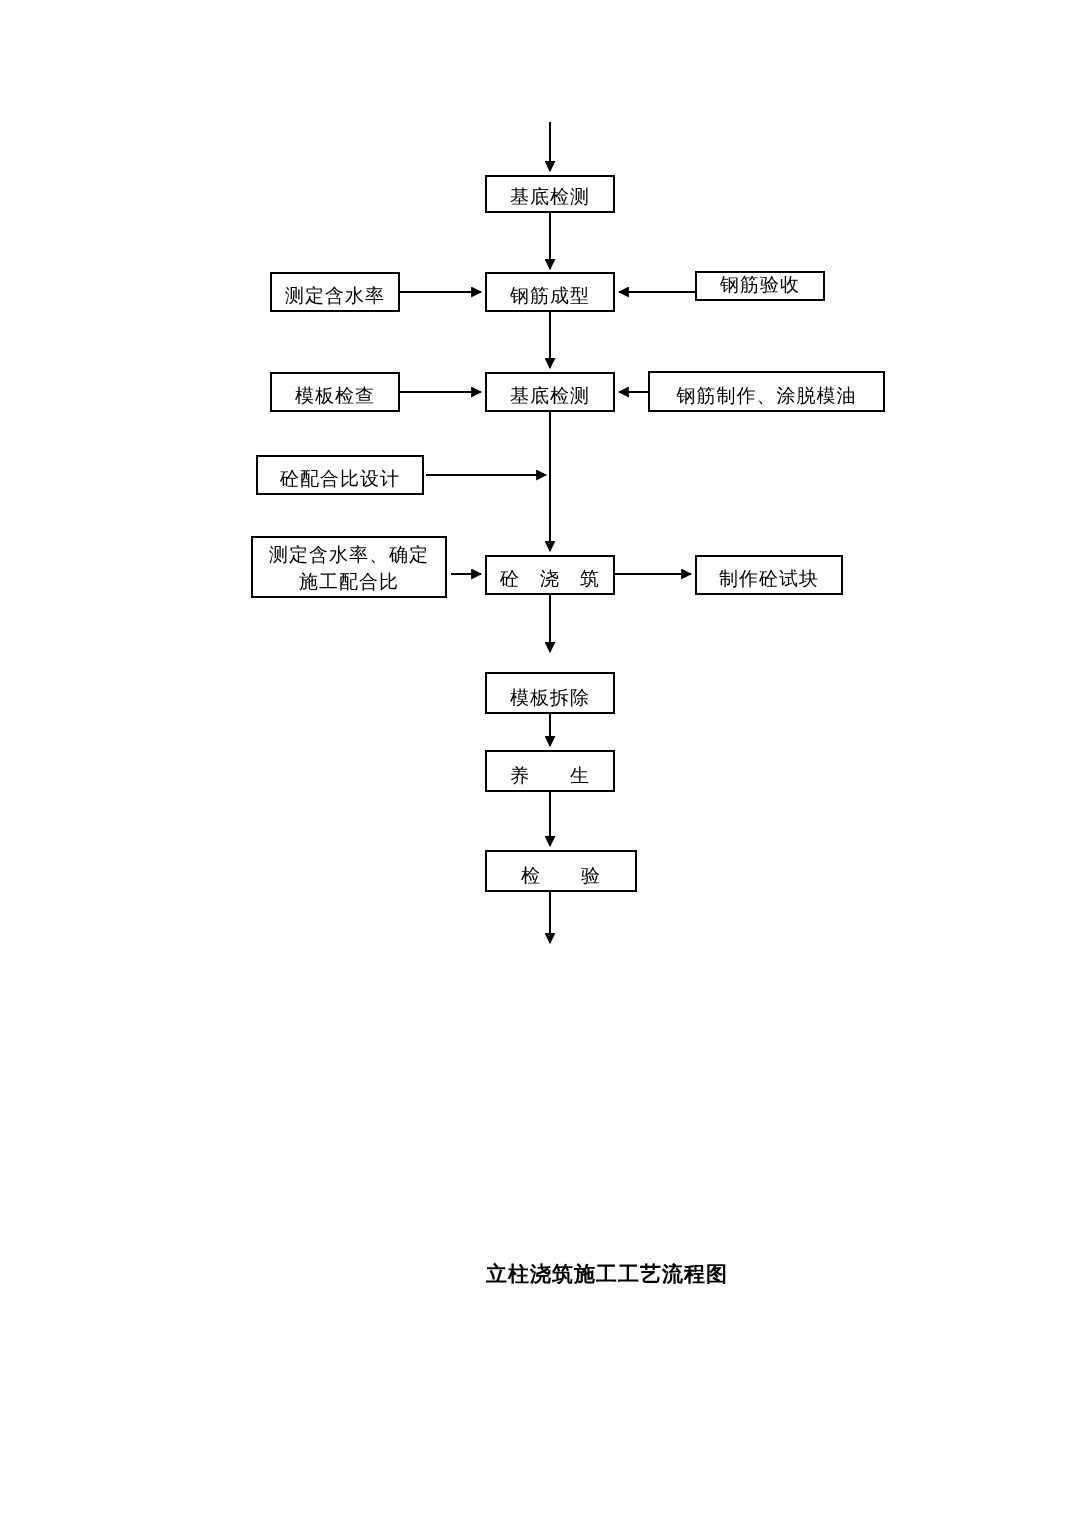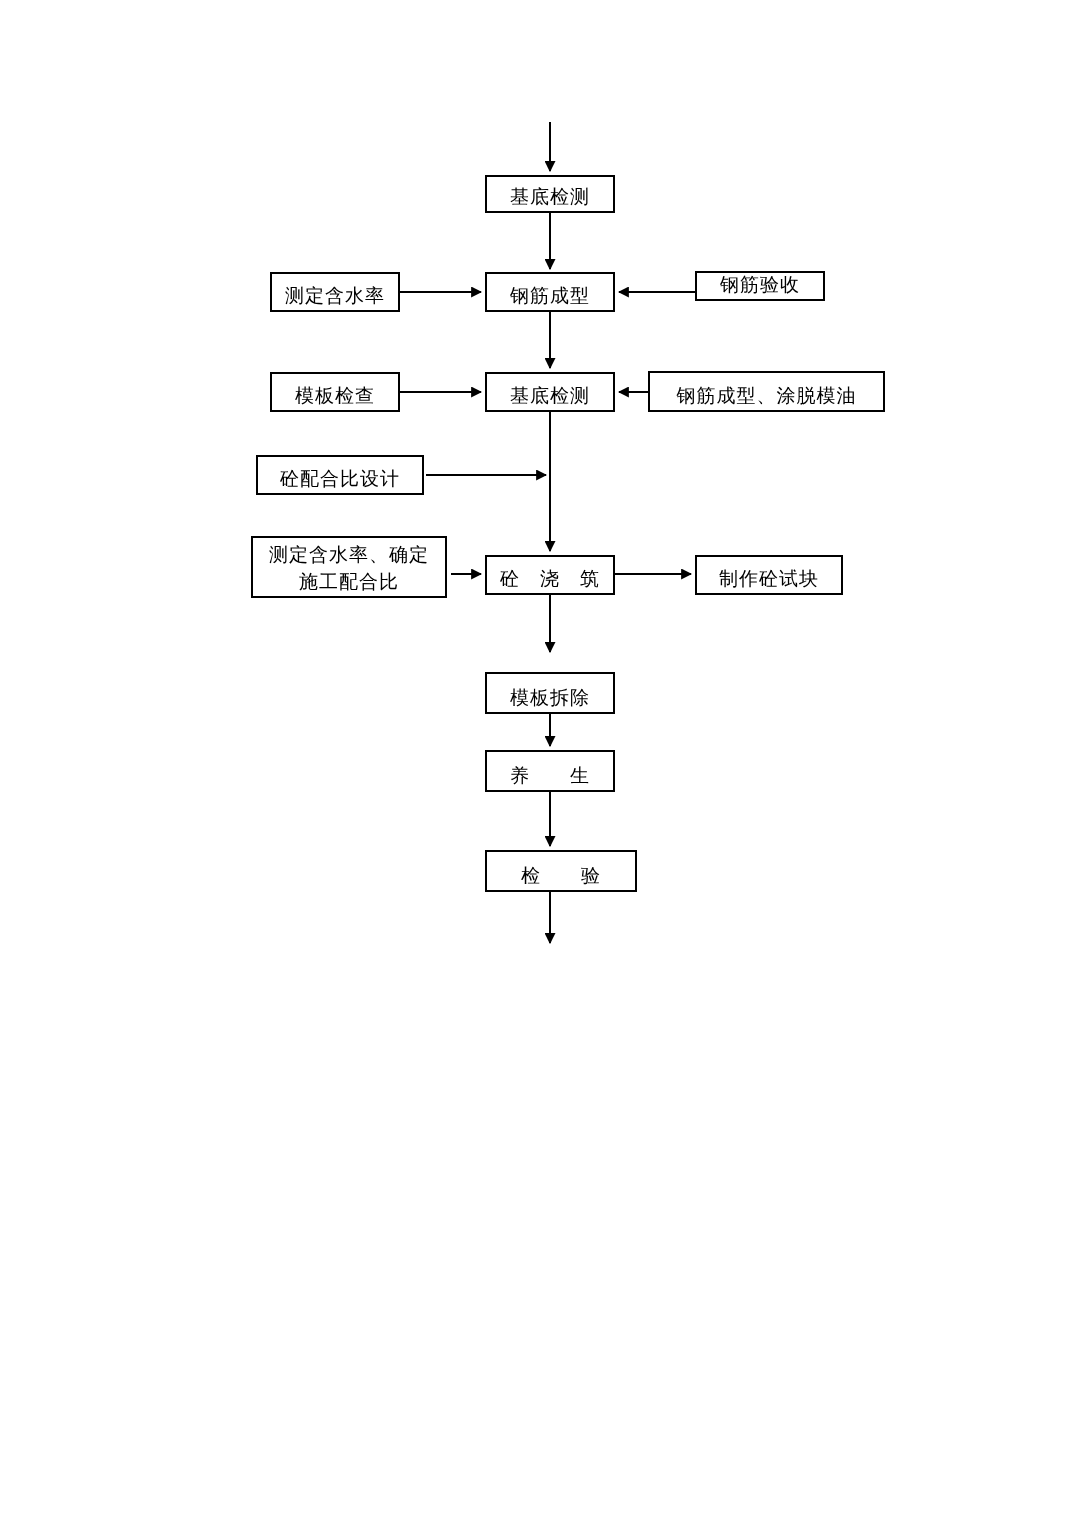--- a/index.html
+++ b/index.html
@@ -124,21 +124,22 @@
   <div class="box" style="left:251px; top:536px; width:196px; height:62px">
     <span class="box-label">测定含水率、确定
 施工配合比</span>
   </div>
 
   <div class="box" style="left:695px; top:271px; width:130px; height:30px">
     <span class="box-label">钢筋验收</span>
   </div>
 
   <div class="box" style="left:648px; top:371px; width:237px; height:41px">
-    <span class="box-label">钢筋成型、涂脱模油</span>
+    <span class="box-label">钢筋制作、涂脱模油</span>
   </div>
 
   <div class="box" style="left:695px; top:555px; width:148px; height:40px">
     <span class="box-label">制作砼试块</span>
   </div>
 
+  <div class="diagram-title">立柱浇筑施工工艺流程图</div>
 
 </div>
 
 </body></html>

